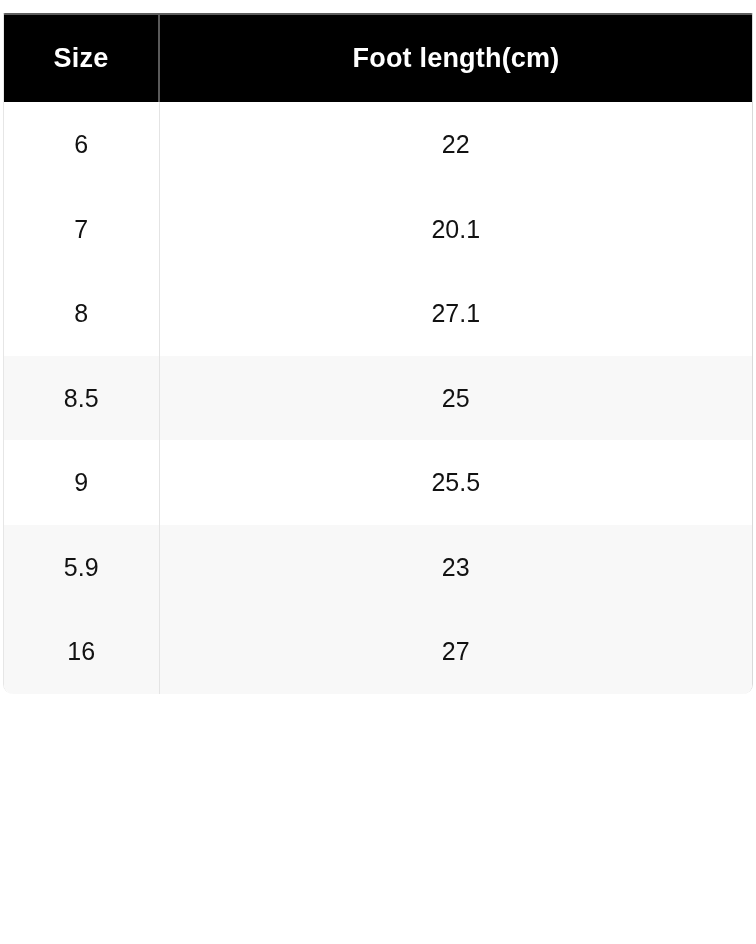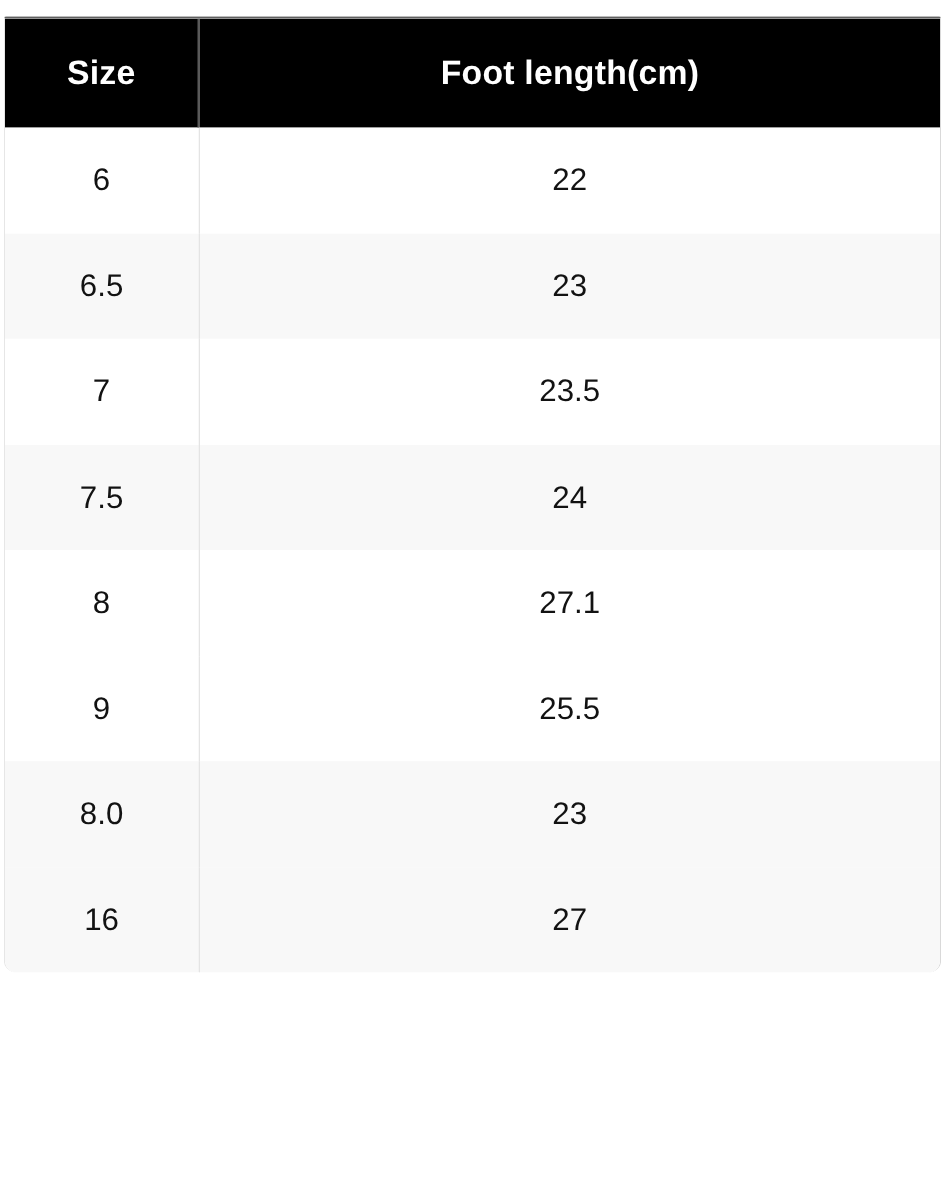--- a/index.html
+++ b/index.html
@@ -117,69 +117,61 @@
 
         <tr class="data-row">
           <td class="td-size">
               <span class="cell-text">6</span>
             </td>
           <td class="td-len">
               <span class="cell-text">22</span>
             </td>
         </tr>
 
-        <tr class="data-row striped">
-          <td class="td-size">
-              <span class="cell-text">6.5</span>
-            </td>
-          <td class="td-len">
-              <span class="cell-text">23</span>
-            </td>
-        </tr>
 
         <tr class="data-row">
           <td class="td-size">
               <span class="cell-text">7</span>
             </td>
           <td class="td-len">
-              <span class="cell-text">23.5</span>
+              <span class="cell-text">20.1</span>
             </td>
         </tr>
 
-        <tr class="data-row striped">
-          <td class="td-size">
-              <span class="cell-text">7.5</span>
-            </td>
-          <td class="td-len">
-              <span class="cell-text">24</span>
-            </td>
-        </tr>
 
         <tr class="data-row">
           <td class="td-size">
               <span class="cell-text">8</span>
             </td>
           <td class="td-len">
               <span class="cell-text">27.1</span>
             </td>
         </tr>
 
+        <tr class="data-row striped">
+          <td class="td-size">
+              <span class="cell-text">8.5</span>
+            </td>
+          <td class="td-len">
+              <span class="cell-text">25</span>
+            </td>
+        </tr>
 
         <tr class="data-row">
           <td class="td-size">
               <span class="cell-text">9</span>
             </td>
           <td class="td-len">
               <span class="cell-text">25.5</span>
             </td>
         </tr>
 
         <tr class="data-row striped">
           <td class="td-size">
-              <span class="cell-text">8.0</span>
+              <span class="cell-text">5.9</span>
             </td>
           <td class="td-len">
               <span class="cell-text">23</span>
             </td>
         </tr>
 
 
         <tr class="data-row striped">
           <td class="td-size">
               <span class="cell-text">16</span>

